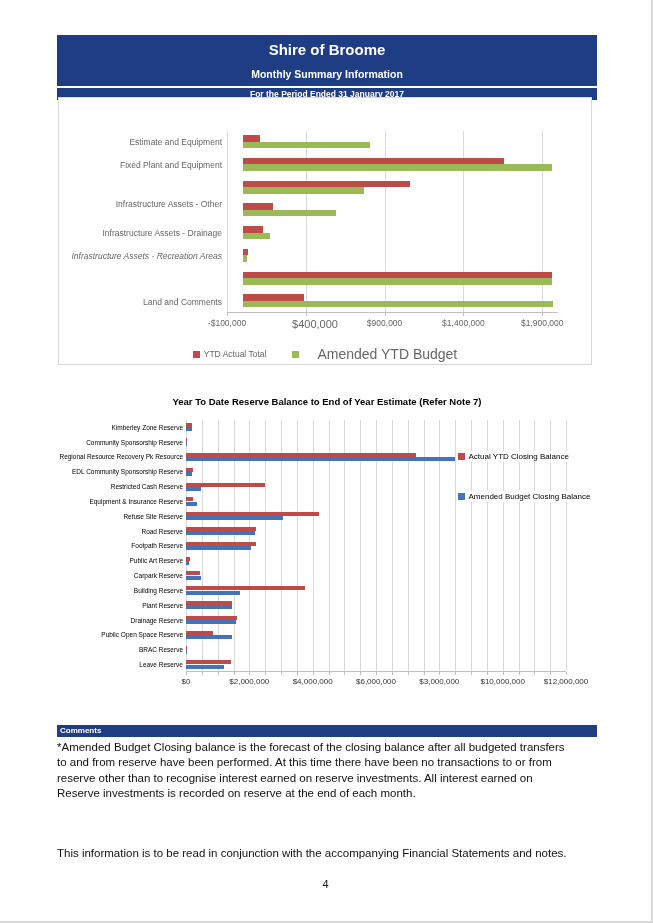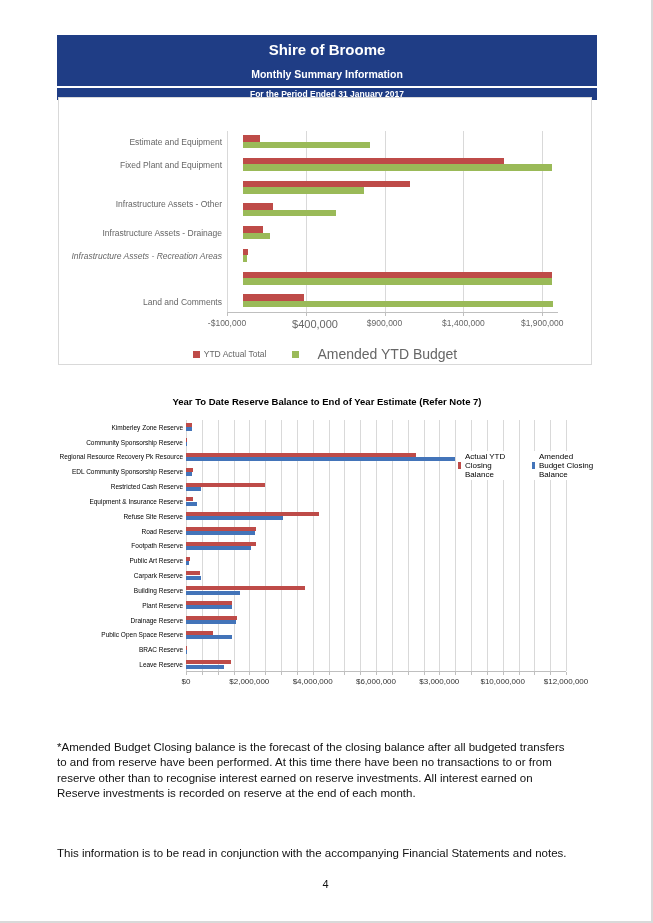--- a/index.html
+++ b/index.html
@@ -30,21 +30,21 @@
   .ticklab{position:absolute;transform:translateX(-50%);white-space:nowrap;color:#666;}
   .c1-legend{position:absolute;left:0;top:248px;width:100%;display:flex;
              justify-content:center;gap:26px;}
   .leg-item{display:flex;align-items:center;gap:4px;font-size:8.5px;color:#666;}
   .leg-sq{display:inline-block;}
 
   
   .chart2{position:absolute;left:57px;top:388px;width:540px;height:302px;}
   .c2-title{position:absolute;left:0;top:8px;width:100%;text-align:center;
             font-size:9.5px;font-weight:bold;color:#000;}
-  .c2-legend{position:absolute;left:399px;top:63px;display:flex;flex-direction:row;gap:17px;}
+  .c2-legend{position:absolute;left:399px;top:63px;display:flex;flex-direction:column;gap:29px;}
   .c2-legend .leg-item{background:#fff;padding:1px 2px;font-size:8px;color:#000;}
 
   
   .comments-bar{position:absolute;left:57px;top:725px;width:540px;height:12px;
                 background:var(--navy);color:#fff;font-size:8px;font-weight:bold;
                 line-height:12px;padding-left:3px;}
   .comments-body{position:absolute;left:57px;top:740px;width:508px;font-size:11.5px;
                  line-height:1.34;color:#111;}
 
   .footer-note{position:absolute;left:57px;top:847px;width:540px;font-size:11.5px;color:#111;}
@@ -241,17 +241,18 @@
           <div class="leg-sq" style="height: 6.5px; width: 6.5px; background: rgb(190, 75, 72);"></div>
           <div style="font-size: 8px;">Actual YTD Closing Balance</div>
         </div>
         <div class="leg-item">
           <div class="leg-sq" style="height: 6.5px; width: 6.5px; background: rgb(67, 116, 185);"></div>
           <div style="font-size: 8px;">Amended Budget Closing Balance</div>
         </div>
       </div>
   </div>
 
+  <div class="comments-bar">Comments</div>
   <div class="comments-body">*Amended Budget Closing balance is the forecast of the closing balance after all budgeted transfers to and from reserve have been performed. At this time there have been no transactions to or from reserve other than to recognise interest earned on reserve investments. All interest earned on Reserve investments is recorded on reserve at the end of each month.</div>
 
   <div class="footer-note">This information is to be read in conjunction with the accompanying Financial Statements and notes.</div>
   <div class="page-num">4</div>
 </div>
 
 </body></html>

